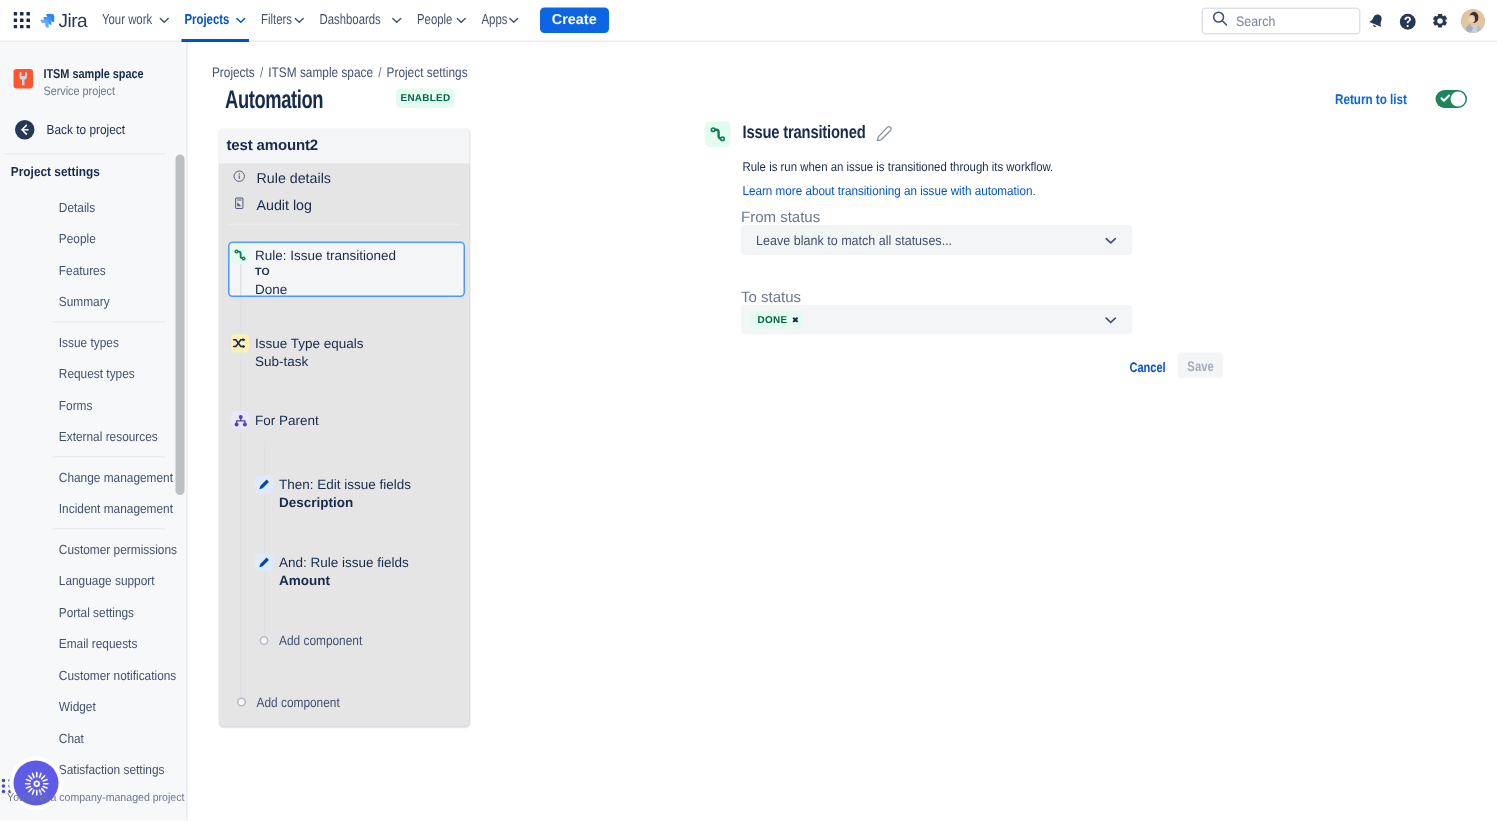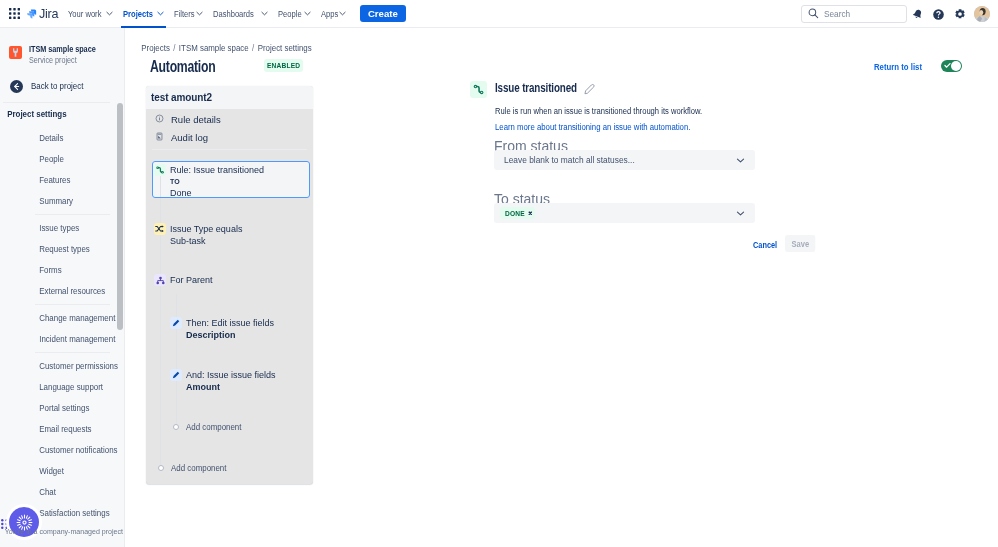--- a/index.html
+++ b/index.html
@@ -87,21 +87,21 @@
   .breadcrumb { display:flex; align-items:center; padding:15px 0 0 18px; font-size:9.3px; color:#6B778C; transform:scaleX(0.85); transform-origin:left center;}
   
   .bc-link { color:#42526E; cursor:pointer; }
   .bc-sep { margin:0 4px; color:#6B778C; }
   .page-head { display:flex; align-items:baseline; padding:4px 0 0 24px; position:relative; }
   .page-title { font-size:17px; font-weight:600; color:#172B4D; letter-spacing:-0.35px; transform:scaleX(0.72); transform-origin:left center;}
   .badge-enabled {
     position:absolute; left:138px; top:6px; background:#E3FCEF; color:#006644; font-size:6.6px; font-weight:700;
     letter-spacing:0.2px; padding:2px 3px; border-radius:3px; line-height:9px;
   }
-  .return-wrap { position:absolute; right:36px; top:32px; display:flex; align-items:center; }
+  .return-wrap { position:absolute; right:20px; top:32px; display:flex; }
   .return-link { font-size:9.4px; color:#0C66E4; font-weight:700; cursor:pointer; transform:scaleX(0.83); transform-origin:left center; white-space:nowrap; margin-left:14px;}
   .toggle {
     margin-left:9px; width:21px; height:12px; border-radius:6px; background:#1F845A;
     position:relative; cursor:pointer; display:flex; align-items:center;
   }
   .toggle-knob { position:absolute; right:1px; top:1px; width:10px; height:10px; border-radius:50%; background:#fff;}
   .toggle-check { position:absolute; left:2.6px; top:2.4px; line-height:0;}
 
   
   .rule-card {
@@ -137,21 +137,21 @@
   .add-comp-label { font-size:9px; color:#42526E; margin-left:9px; transform:scaleX(0.88); transform-origin:left center; display:inline-block;}
 
   
   .detail { position:absolute; left:344px; top:53px; width:520px; }
   .detail-head { display:flex; align-items:flex-start; }
   .detail-icon { width:17px; height:17px; border-radius:3px; background:#E3FCEF; display:flex; align-items:center; justify-content:center; flex:none;}
   .detail-title { font-size:12px; font-weight:700; color:#172B4D; margin-left:8px; letter-spacing:-0.15px; transform:scaleX(0.82); transform-origin:left center; white-space:nowrap;}
   .detail-pencil { margin-left:-11px; cursor:pointer; display:flex; }
   .detail-desc { font-size:8.5px; transform:scaleX(0.895); transform-origin:left center; color:#172B4D; margin-top:8px; margin-left:25px;}
   .detail-link { font-size:8.5px; transform:scaleX(0.915); transform-origin:left center; color:#0052CC; margin-top:6px; display:block; cursor:pointer; margin-left:25px;}
-  .field-label { font-size:14px; color:#6B778C; margin-top:9px; margin-left:24px; line-height:10px;}
+  .field-label { font-size:10px; color:#6B778C; margin-top:9px; margin-left:24px; line-height:10px;}
   .field-label + .select-box + .field-label { margin-top:24px; }
   .select-box {
     margin-top:-1px; height:20px; background:#F4F5F7; border:1px solid transparent; border-radius:3px;
     display:flex; align-items:center; padding:0 6px 0 9px; position:relative; cursor:pointer;
   }
   .select-ph { font-size:9px; color:#42526E; transform:scaleX(0.93); transform-origin:left center; display:inline-block;}
   .select-chev { position:absolute; right:9px; display:flex; }
   .tag-done {
     background:#E3FCEF; border-radius:3px; height:12px; display:flex; align-items:center;
     padding:0 3px 0 5px;
@@ -487,21 +487,21 @@
           </div>
         </div>
 
         <div class="node" data-name="rule-node-action-and" style="position:absolute; left:24px; top:283px;">
           <div class="node-icon" data-name="edit-pencil-icon" style="background:#DEEBFF; width:12px; height:12px;">
             <svg width="8" height="8" viewBox="0 0 12 12">
               <path d="M8.6 1.1 L10.9 3.4 L4.6 9.7 L1.3 10.7 L2.3 7.4 Z" fill="#0747A6"></path>
             </svg>
           </div>
           <div class="node-txt" data-name="rule-node-text" style="margin-left:4px;">
-            <div class="node-title" data-name="rule-node-title">And: Issue issue fields</div>
+            <div class="node-title" data-name="rule-node-title">And: Rule issue fields</div>
             <div class="node-subvalue bold" data-name="rule-node-subvalue">Amount</div>
           </div>
         </div>
 
         <div class="add-comp" data-name="add-component-inner" style="position:absolute; left:27px; top:336px;">
           <span class="add-comp-dot" data-name="add-component-dot-icon"></span>
           <span class="add-comp-label" data-name="add-component-label" style="margin-left:7px;">Add component</span>
         </div>
 
         <div class="add-comp" data-name="add-component-outer" style="position:absolute; left:12px; top:377px;">

